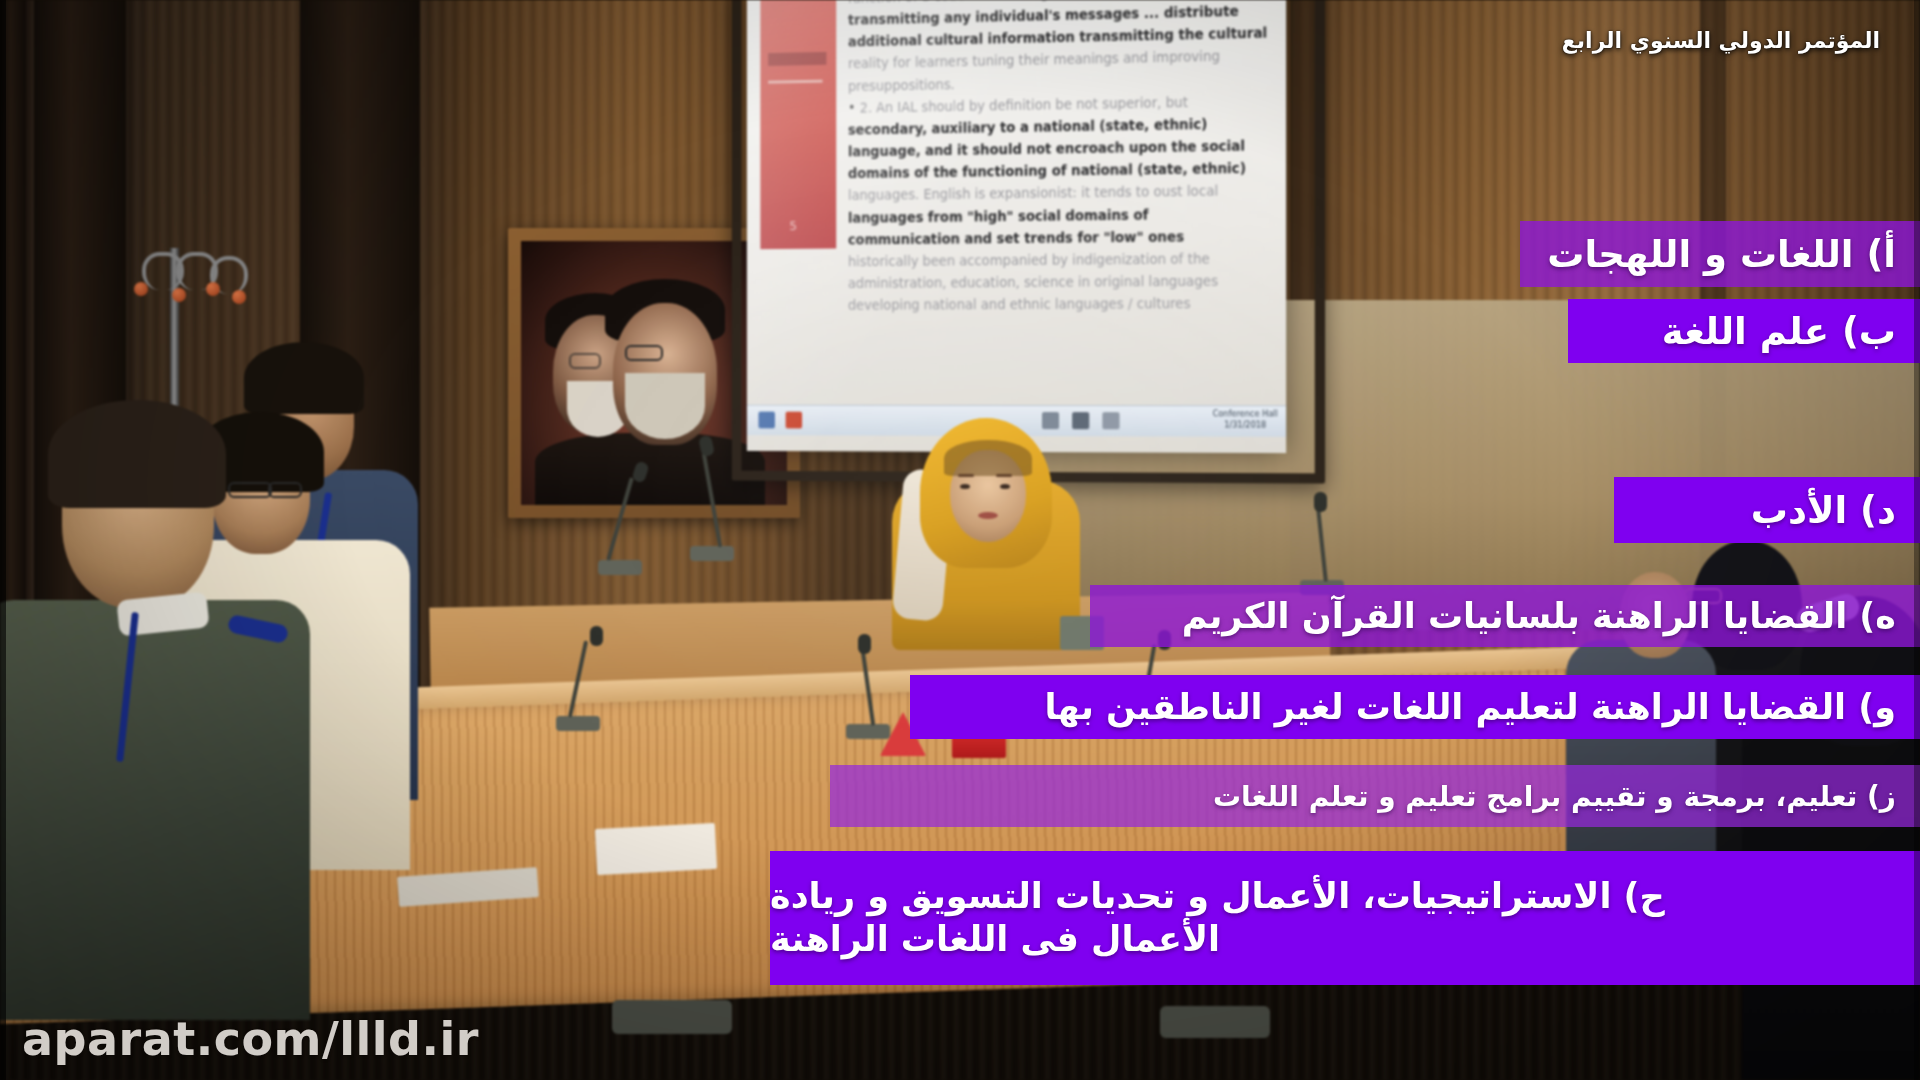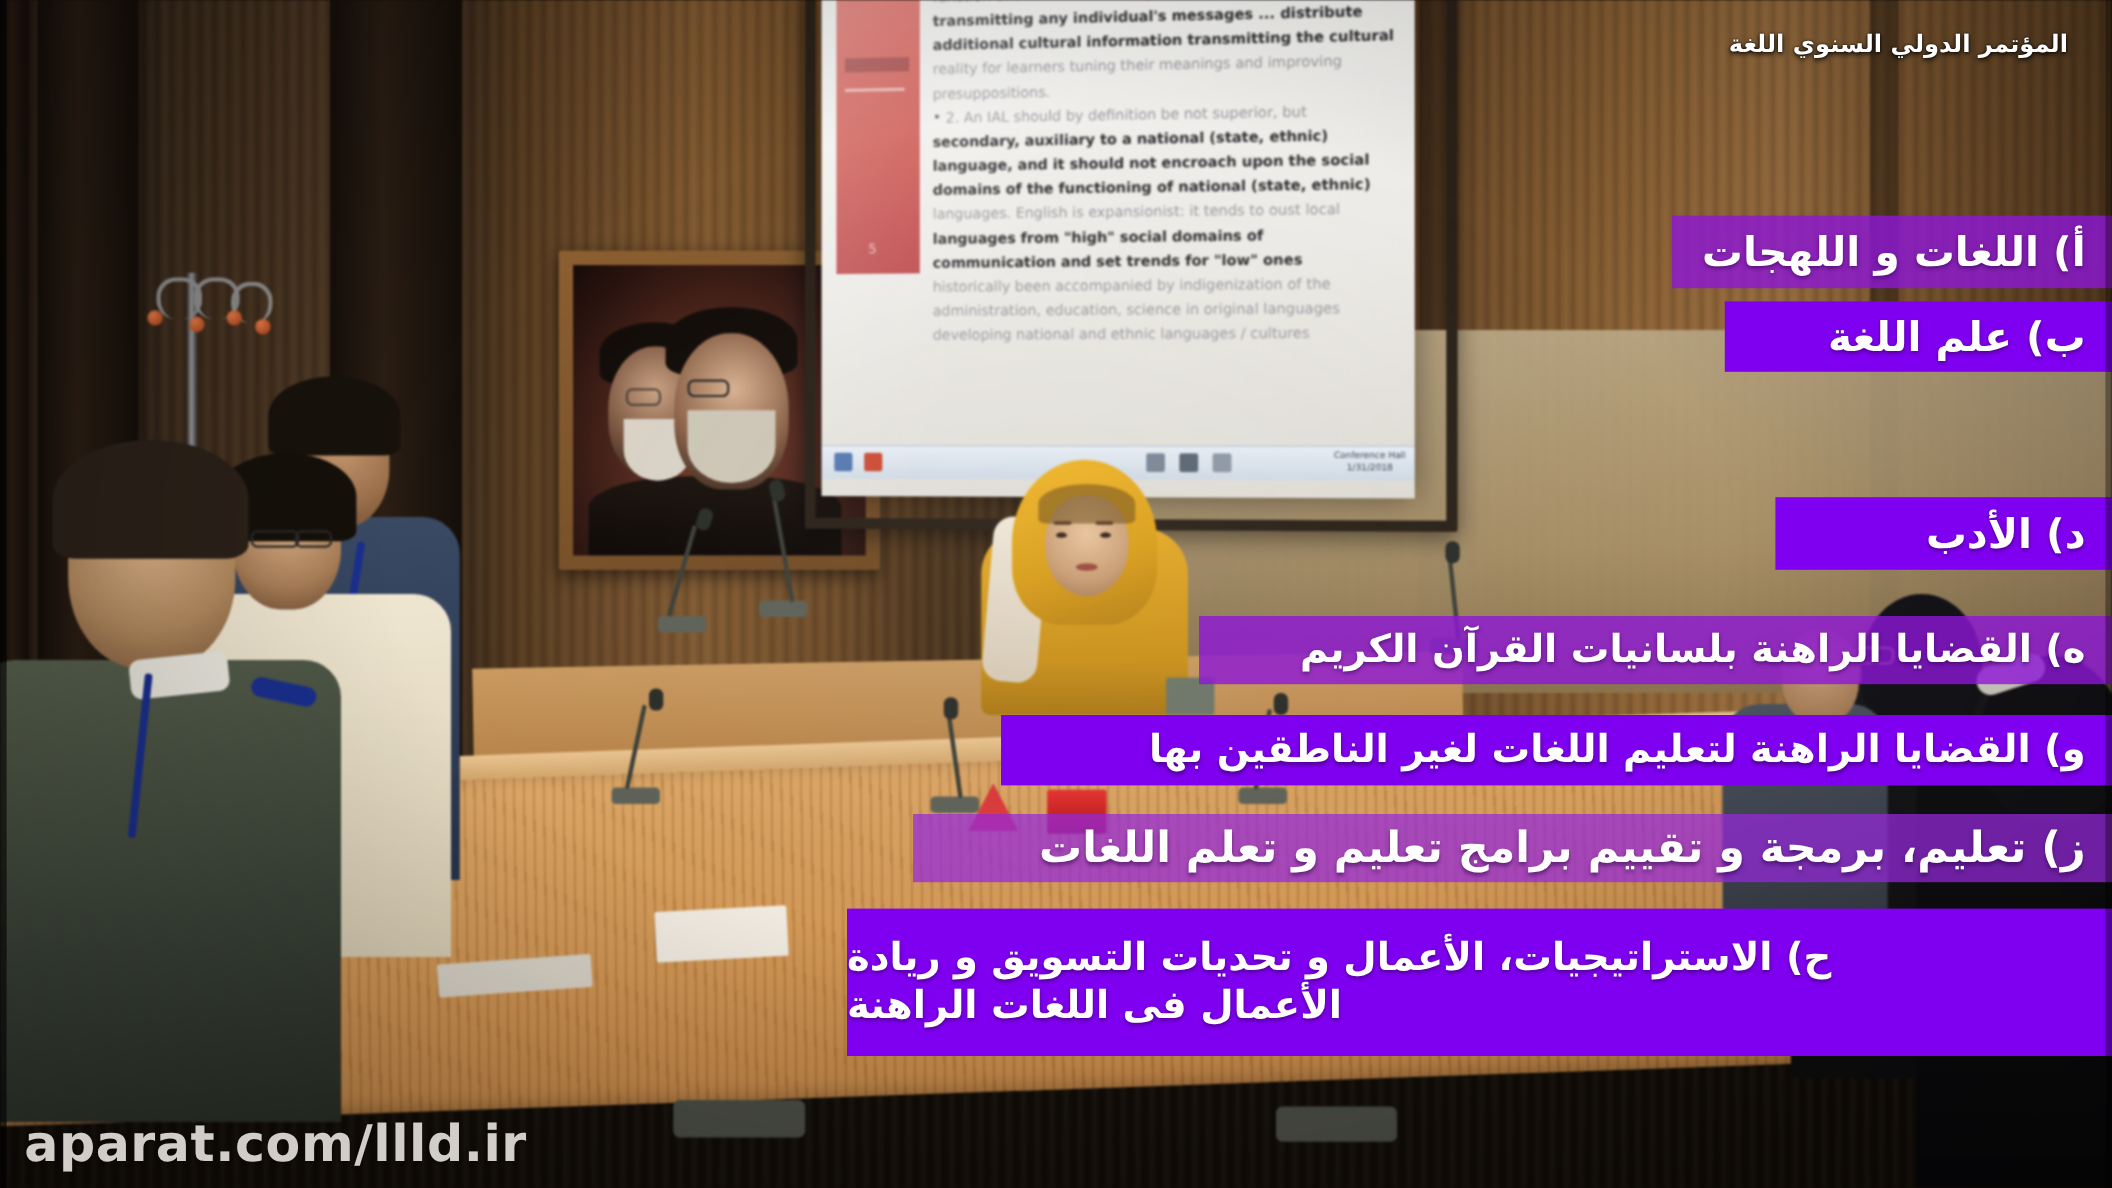--- a/index.html
+++ b/index.html
@@ -219,33 +219,34 @@
 
   .bar{
     position:absolute;right:0;
     display:flex;align-items:center;justify-content:flex-start;
     direction:rtl;
     color:#ffffff;
     font-weight:700;
     white-space:nowrap;
     text-shadow:0 2px 4px rgba(40,0,70,.55);
     box-sizing:border-box;
+    margin-top:25px;
   }
   .bar.solid{background:#7f00f0;}
   .bar.semi {background:rgba(141,23,215,.80);}
   .bar.semi2{background:rgba(150,40,220,.72);}
 
   
   #bar1{top:196px;  height:66px;  width:400px;  padding-right:24px; font-size:37px;}
   #bar2{top:274px;  height:64px;  width:352px;  padding-right:24px; font-size:37px;}
   #bar3{top:362px;  height:66px;  width:372px;  padding-right:24px; font-size:37px;}
   #bar4{top:452px;  height:66px;  width:306px;  padding-right:24px; font-size:37px;}
   #bar5{top:560px;  height:62px;  width:830px;  padding-right:24px; font-size:35px;}
   #bar6{top:650px;  height:64px;  width:1010px; padding-right:24px; font-size:35px;}
-  #bar7{top:740px;  height:62px;  width:1090px; padding-right:24px; font-size:39px;}
+  #bar7{top:740px;  height:62px;  width:1090px; padding-right:24px; font-size:28px;}
   #bar8{top:826px;  height:134px; width:1150px; padding-right:24px; font-size:35px;
         flex-direction:column;align-items:flex-end;justify-content:center;gap:4px;}
   #bar8 .ln{line-height:1.12;}
 
   
   .wm-aparat{
     position:absolute;left:22px;bottom:14px;
     font-size:46px;font-weight:700;color:rgba(242,238,232,.86);
     letter-spacing:.5px;
     text-shadow:0 1px 3px rgba(0,0,0,.35);
@@ -438,21 +439,21 @@
     <div class="prop" style="left:1060px;top:616px;width:44px;height:34px;background:#6e7668;border-radius:3px;"></div>
     <div class="prop" style="left:398px;top:872px;width:140px;height:30px;background:#d8d2c6;transform:rotate(-4deg);"></div>
     <div class="prop" style="left:612px;top:1000px;width:120px;height:34px;background:#4b4e46;border-radius:6px;"></div>
     <div class="prop" style="left:1160px;top:1006px;width:110px;height:32px;background:#4b4e46;border-radius:6px;"></div>
 
     <div class="tone"></div>
   </div>
 
   <div class="overlay">
 
-    <div class="conf-title">المؤتمر الدولي السنوي اللغة</div>
+    <div class="conf-title">المؤتمر الدولي السنوي الرابع</div>
 
     <div class="bar semi" id="bar1">أ) اللغات و اللهجات</div>
 
     <div class="bar solid" id="bar2">ب) علم اللغة</div>
 
 
     <div class="bar solid" id="bar4">د) الأدب</div>
 
     <div class="bar solid" id="bar6">و)  القضايا الراهنة لتعليم اللغات لغير الناطقين بها</div>
 

